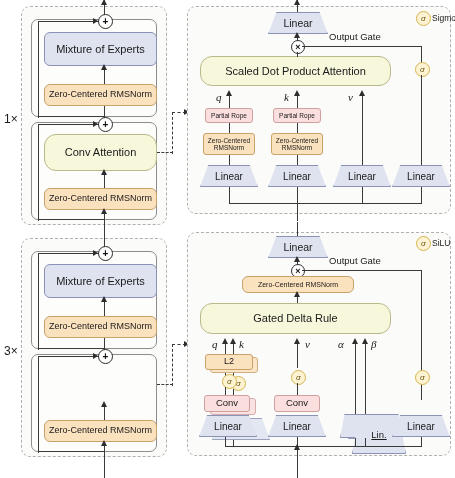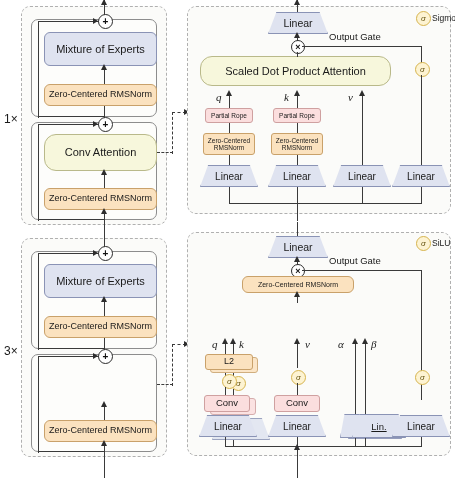--- a/index.html
+++ b/index.html
@@ -274,20 +274,23 @@
   <div class="ln lnh" style="left:302px;top:269.5px;width:120px;"></div>
   <div class="ln lnv" style="left:421px;top:269.5px;height:130px;"></div>
   <div class="lbl" style="left:329px;top:255px;font-size:9.5px;">Output Gate</div>
 
   <div class="box c-norm" style="left:242px;top:276px;width:112px;height:17px;font-size:7px;">
     <span>Zero-Centered RMSNorm</span>
   </div>
   <div class="ln lnv" style="left:297px;top:293px;height:10px;"></div>
   <div class="ar-up" style="left:294px;top:291px;"></div>
 
+  <div class="box c-attn" style="left:200px;top:303px;width:191px;height:31px;font-size:11px;">
+    <span>Gated Delta Rule</span>
+  </div>
 
   <div class="ln lnv" style="left:225px;top:340px;height:14px;"></div>
   <div class="ar-up" style="left:222px;top:338px;"></div>
   <div class="ln lnv" style="left:233px;top:340px;height:14px;"></div>
   <div class="ar-up" style="left:230px;top:338px;"></div>
   <div class="lbl mathlbl" style="left:212px;top:338px;font-size:11px;">q</div>
   <div class="lbl mathlbl" style="left:239px;top:338px;font-size:11px;">k</div>
 
   <div class="box sq c-l2" style="left:210px;top:357px;width:48px;height:16px;opacity:.85;"></div>
   <div class="box sq c-l2" style="left:205px;top:354px;width:48px;height:16px;font-size:9px;">
@@ -334,21 +337,21 @@
 
   <div class="ln lnv" style="left:355px;top:340px;height:78px;"></div>
   <div class="ar-up" style="left:352px;top:338px;"></div>
   <div class="ln lnv" style="left:365px;top:340px;height:78px;"></div>
   <div class="ar-up" style="left:362px;top:338px;"></div>
   <div class="lbl mathlbl" style="left:338px;top:338px;font-size:11px;">α</div>
   <div class="lbl mathlbl" style="left:371px;top:338px;font-size:11px;">β</div>
 
   <div class="trap" style="left:348px;top:417px;width:54px;height:22px;opacity:.9;"></div>
   <div class="trap" style="left:340px;top:414px;width:32px;height:24px;"></div>
-  <div class="trap" style="left:352px;top:414px;width:54px;height:24px;text-decoration:underline;">
+  <div class="trap" style="left:352px;top:414px;width:54px;height:40px;text-decoration:underline;">
     <span style="font-size:9.5px;">Lin.</span>
   </div>
   <div class="ln lnv" style="left:355px;top:438px;height:9px;"></div>
   <div class="ln lnv" style="left:365px;top:438px;height:9px;"></div>
 
   <div class="sig" style="left:415px;top:370px;width:13px;height:13px;font-size:8px;">
     <span>σ</span>
   </div>
   <div class="trap" style="left:392px;top:415px;width:58px;height:22px;">
     <span style="font-size:10px;">Linear</span>

